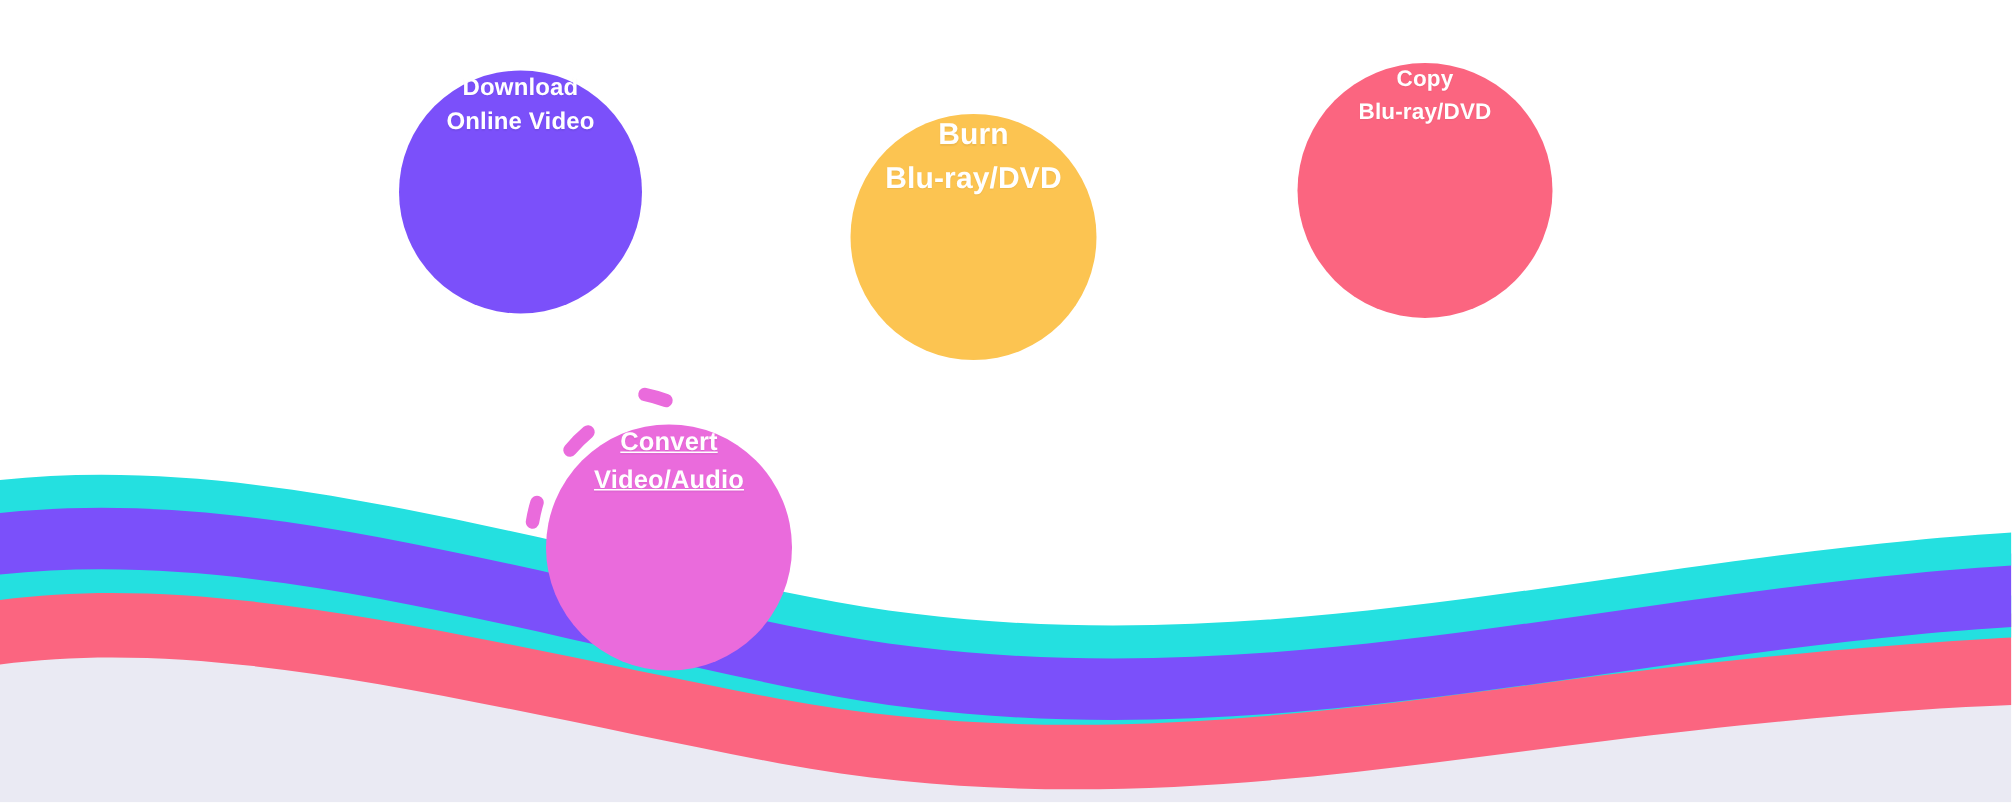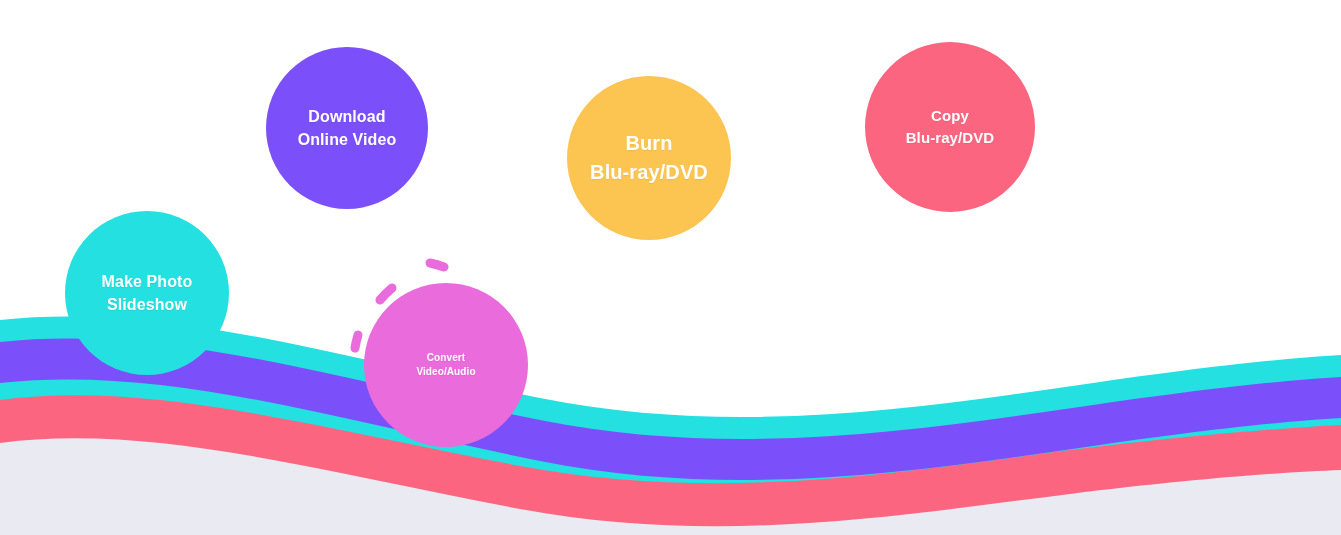--- a/index.html
+++ b/index.html
@@ -23,21 +23,20 @@
     left:0; top:0;
     width:1341px; height:535px;
     display:block;
     z-index:1;
   }
   
   .bubble {
     position:absolute;
     border-radius:50%;
     display:flex;
-    align-items:center;
     justify-content:center;
     text-align:center;
     z-index:5;
     user-select:none;
   }
   .bubble .label {
     color:#ffffff;
     font-weight:bold;
     line-height:1.45;
     letter-spacing:.1px;
@@ -87,25 +86,21 @@
   <div class="bubble" style="left: 567px; top: 76px; width: 164px; height: 164px; background: rgb(252, 196, 81);">
     <span class="label" style="font-size: 20px;">Burn
 Blu-ray/DVD</span>
   </div>
 
   <div class="bubble" style="left: 865px; top: 42px; width: 170px; height: 170px; background: rgb(251, 101, 128);">
     <span class="label" style="font-size: 15px;">Copy
 Blu-ray/DVD</span>
   </div>
 
-  <div class="bubble" style="left: 65px; top: 211px; width: 164px; height: 164px; background: rgb(36, 224, 224);">
-    <span class="label" style="font-size: 16px;">Make Photo
-Slideshow</span>
-  </div>
 
   <div class="bubble" style="left: 364px; top: 283px; width: 164px; height: 164px; background: rgb(234, 107, 220);">
-    <span class="label" style="font-size: 10px;">Convert
+    <span class="label" style="font-size: 17px; text-decoration: underline;">Convert
 Video/Audio</span>
   </div>
 
 
 
 </div>
 
 </body></html>

